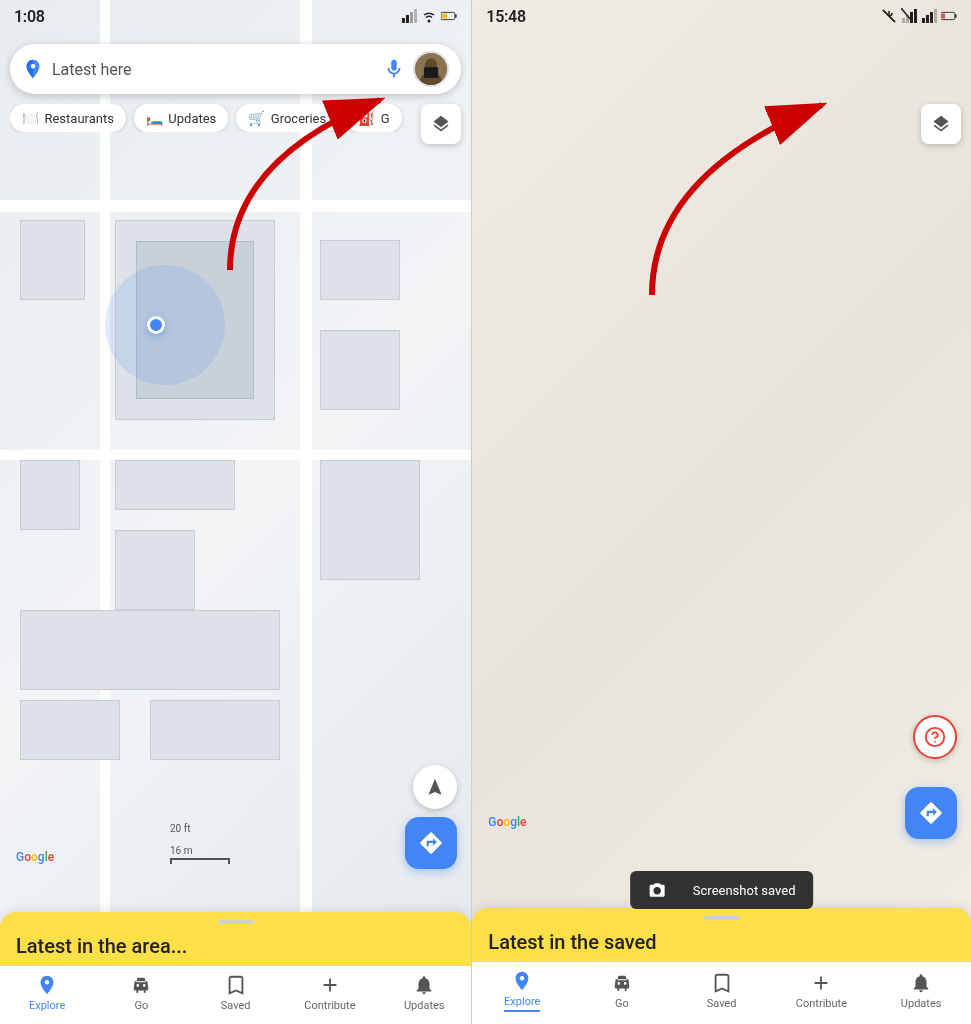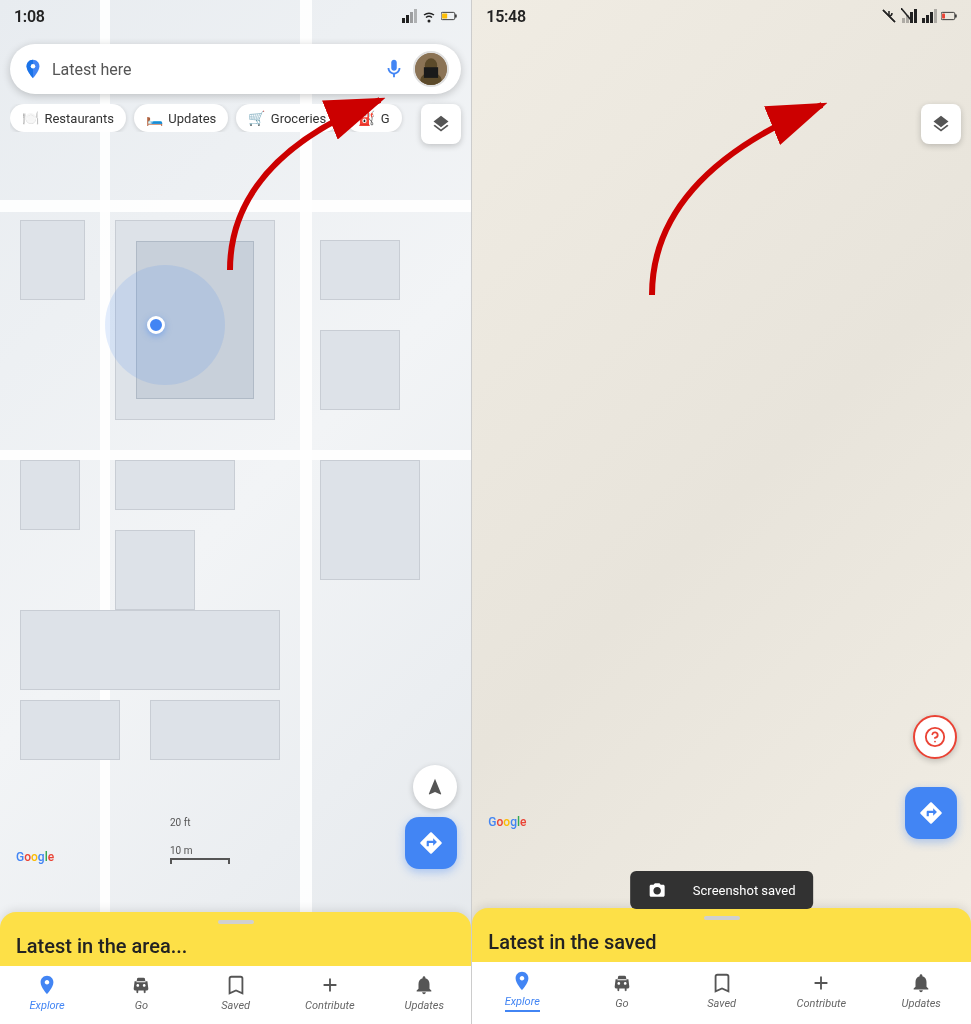--- a/index.html
+++ b/index.html
@@ -206,21 +206,21 @@
     .scale-bar {
       position: absolute;
       display: flex;
       flex-direction: column;
       align-items: flex-start;
       z-index: 15;
     }
     .scale-line {
       display: flex;
       flex-direction: column;
-      gap: 17px;
+      gap: 11px;
     }
     .scale-text {
       font-size: 10px;
       color: #555;
     }
     .scale-ruler {
       width: 60px;
       border-top: 2px solid #555;
       border-left: 2px solid #555;
       border-right: 2px solid #555;
@@ -269,21 +269,20 @@
       padding: 8px 0 12px;
       background: white;
     }
     .nav-item {
       display: flex;
       flex-direction: column;
       align-items: center;
       gap: 3px;
       flex: 1;
       cursor: pointer;
-      font-style: italic;
     }
     .nav-item .nav-label {
       font-size: 11px;
       color: #666;
     }
     .nav-item.active .nav-label { color: #4285f4; }
 
     
     .red-arrow {
       position: absolute;
@@ -439,21 +438,21 @@
 
   <div class="nav-arrow-btn" style="bottom:215px;right:14px;">
     <svg width="20" height="20" viewBox="0 0 24 24">
       <path d="M12 2L4.5 20.29l.71.71L12 18l6.79 3 .71-.71z" fill="#555"></path>
     </svg>
   </div>
 
   <div class="scale-bar" style="bottom:160px;left:170px;">
     <div class="scale-line">
       <span class="scale-text">20 ft</span>
-      <span class="scale-text">10 m</span>
+      <span class="scale-text">16 m</span>
     </div>
     <div class="scale-ruler" style="margin-top:2px;width:60px;border-top:2px solid #555;border-left:2px solid #555;border-right:2px solid #555;"></div>
   </div>
 
   <div class="google-logo" style="bottom:160px;left:16px;">
     <span class="g-blue">G</span><span class="g-red">o</span><span class="g-yellow">o</span><span class="g-blue">g</span><span class="g-green">l</span><span class="g-red">e</span>
   </div>
 
   <div class="blue-nav-btn" style="bottom:155px;right:14px;">
     <svg width="26" height="26" viewBox="0 0 24 24">

